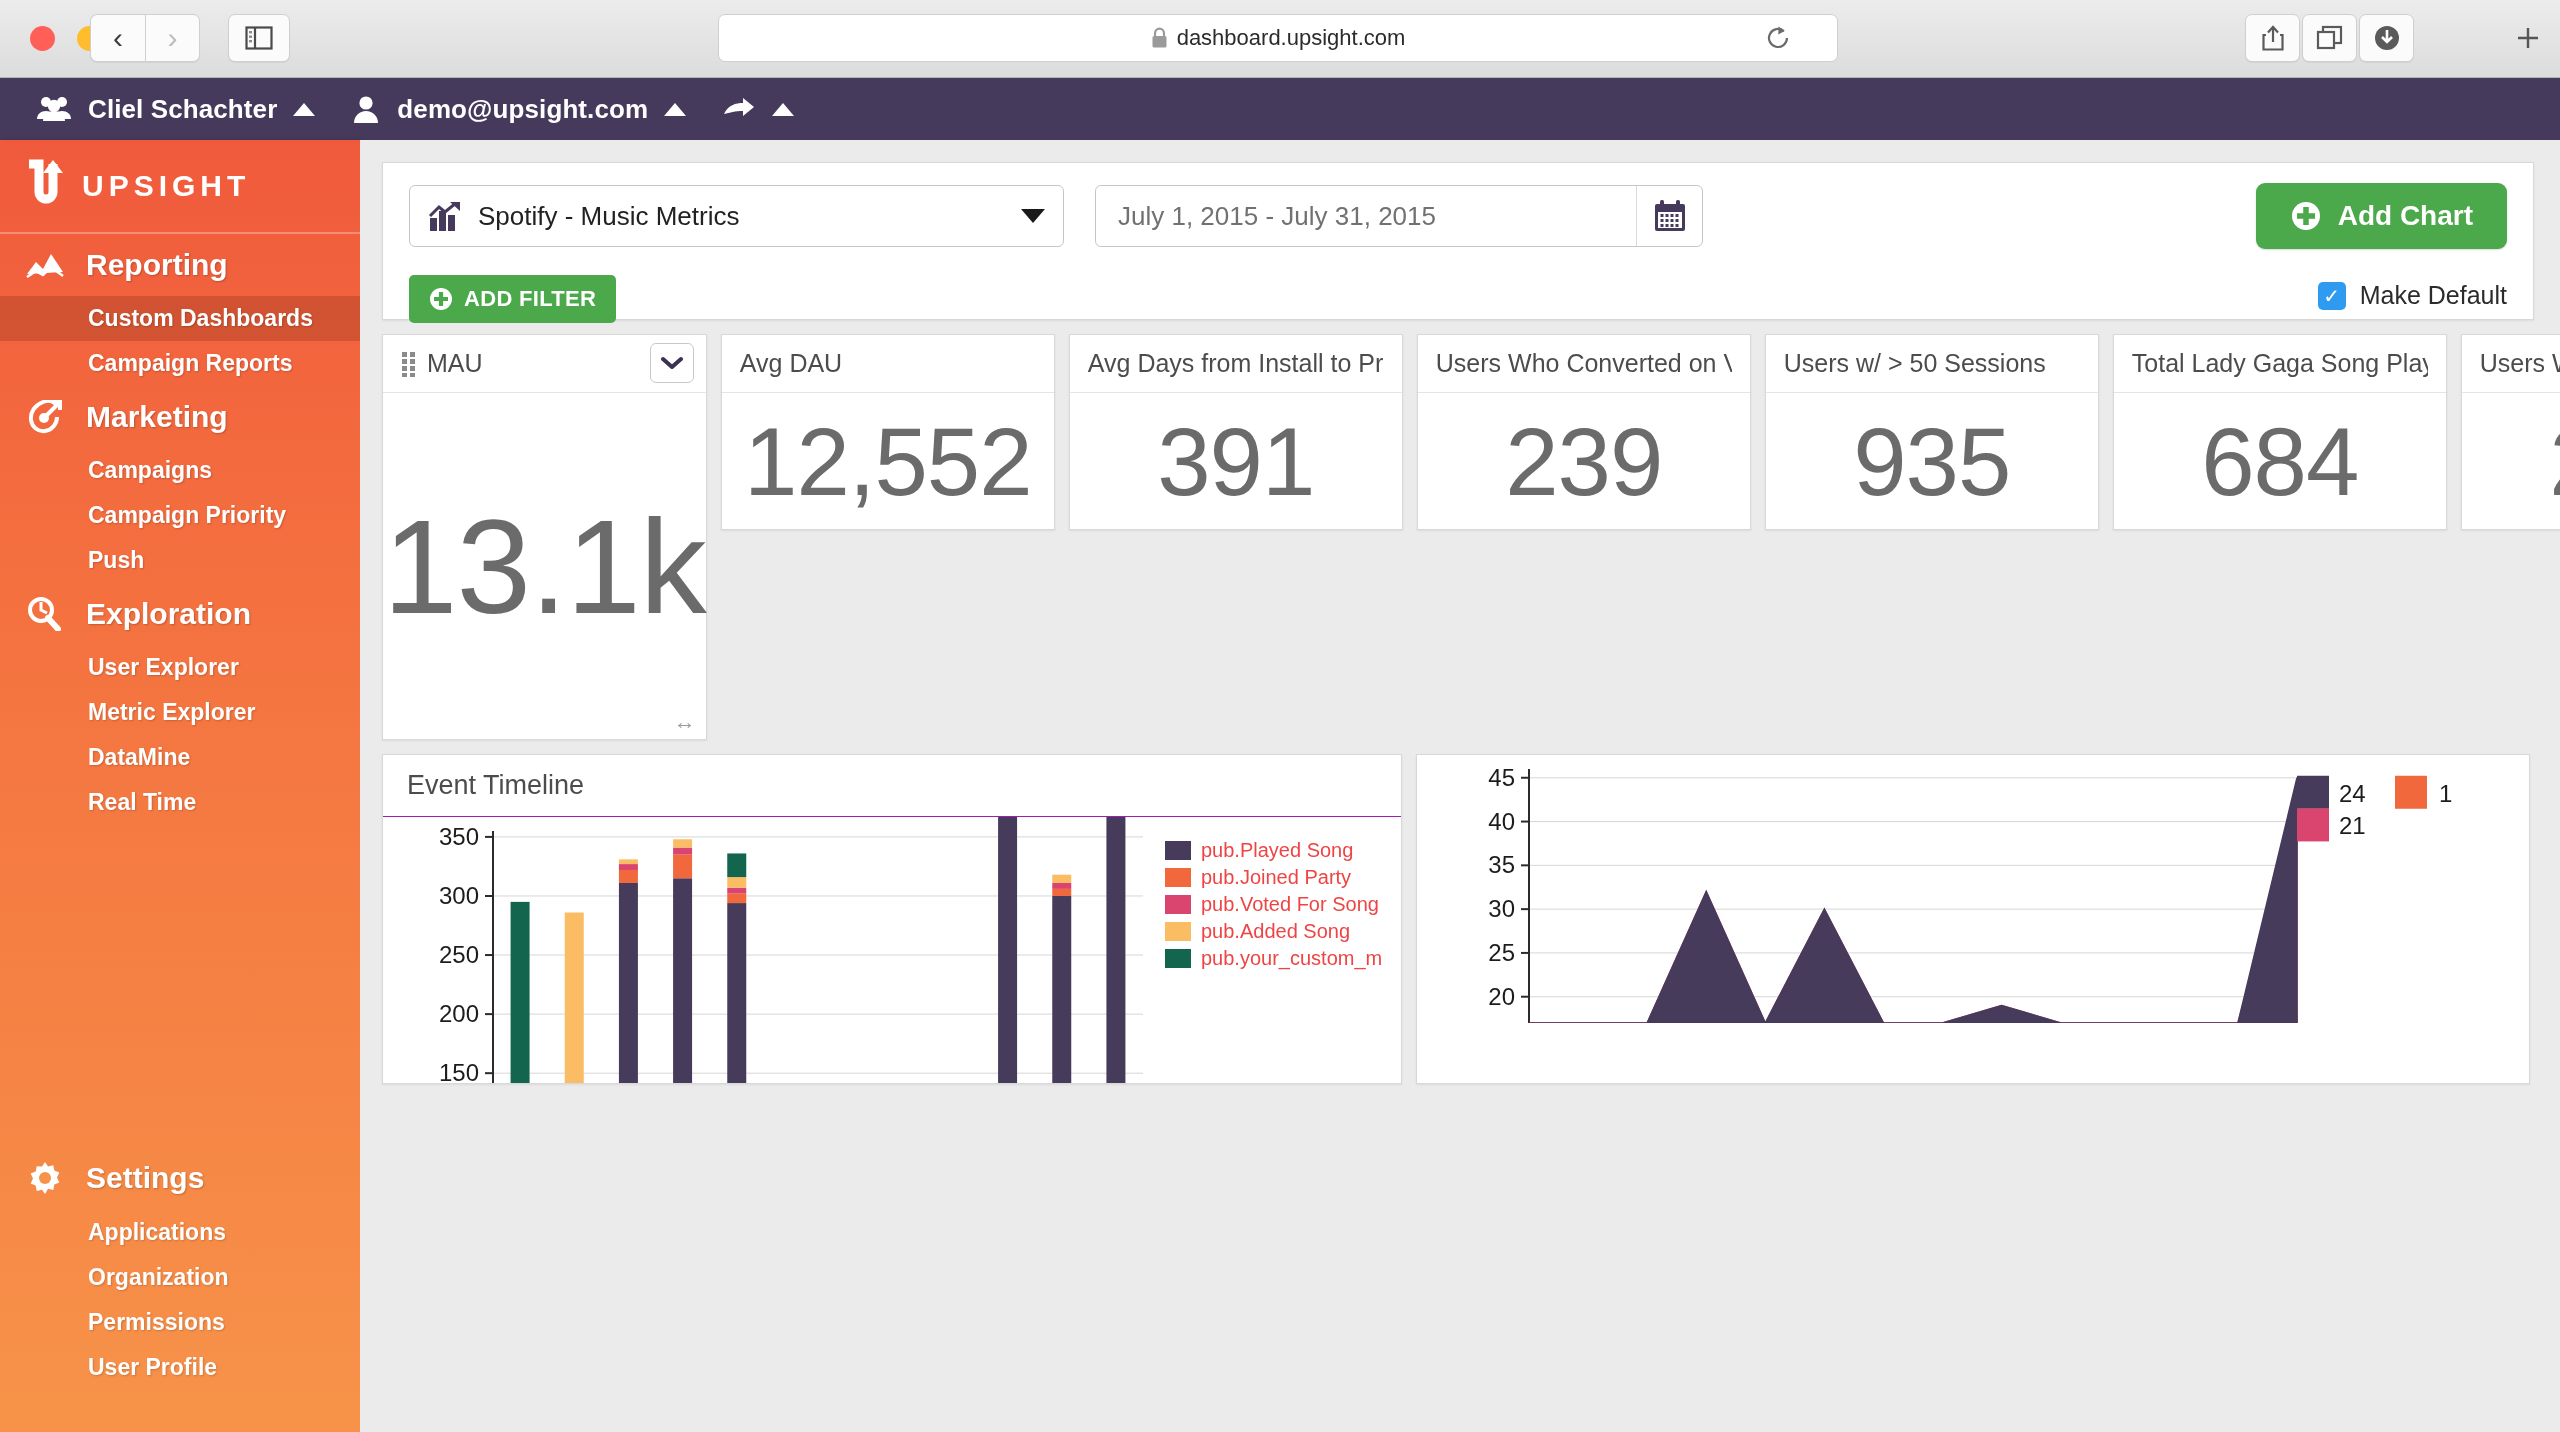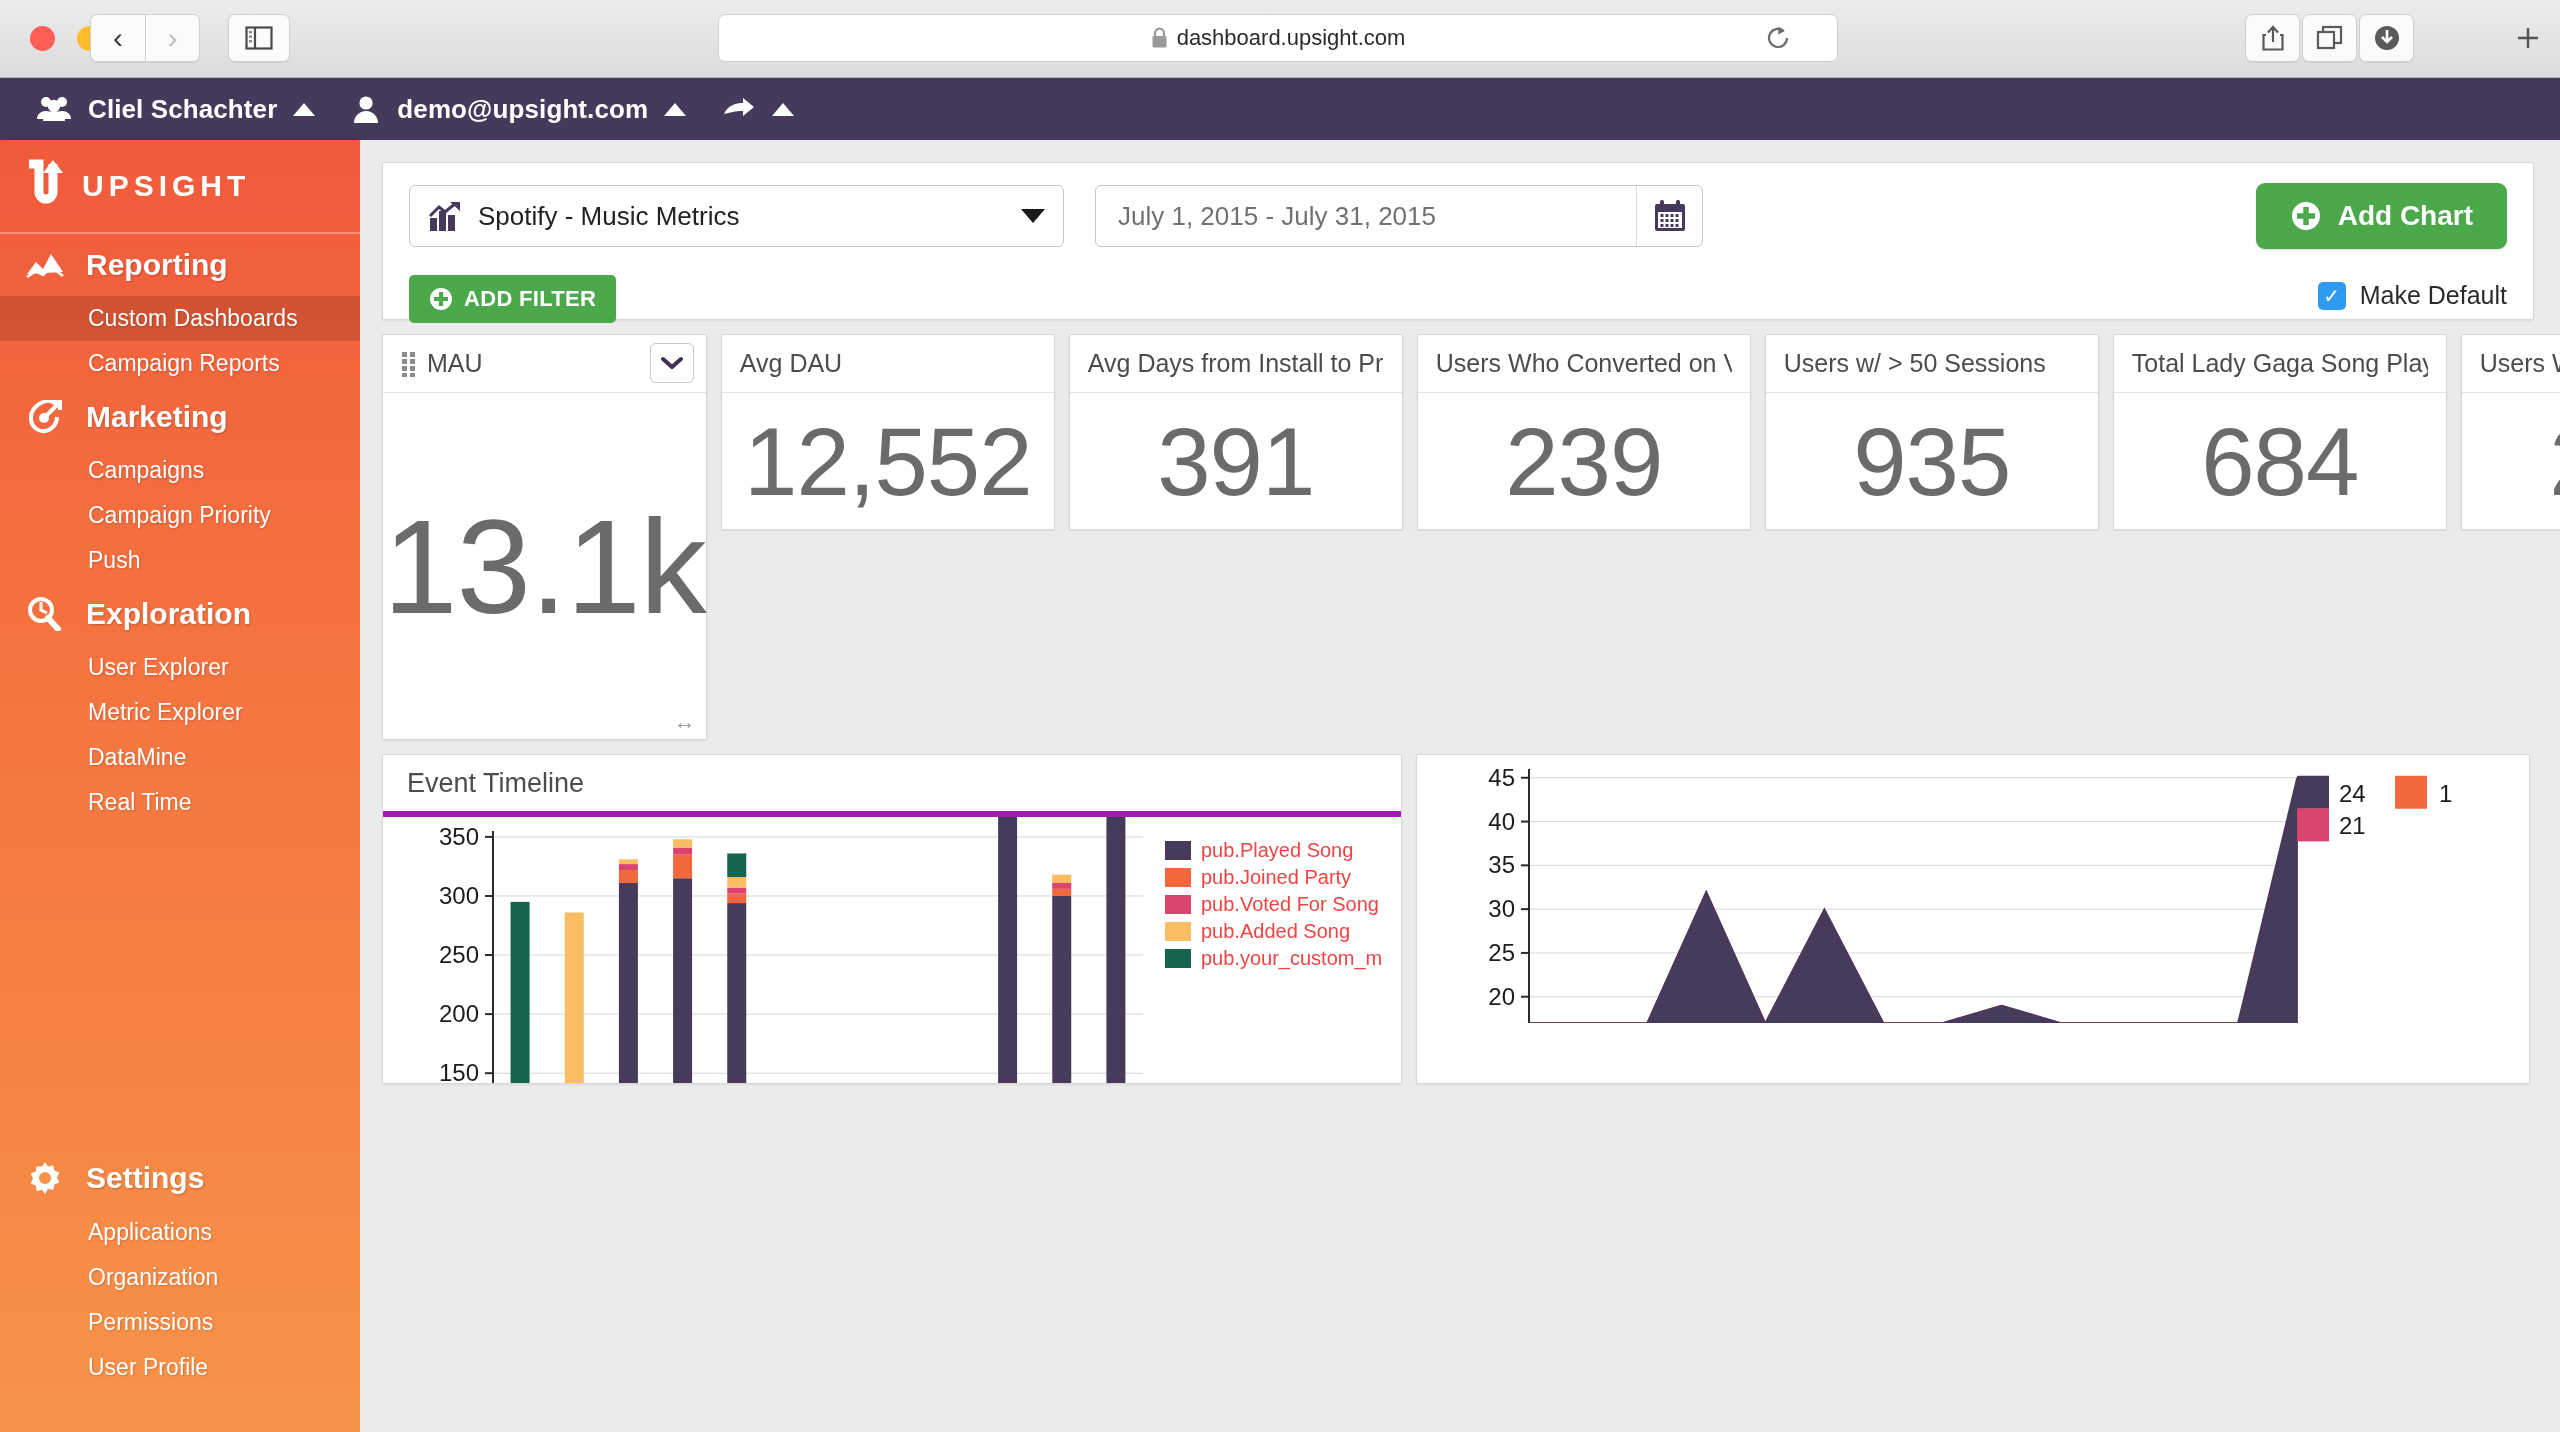--- a/index.html
+++ b/index.html
@@ -88,21 +88,21 @@
   }
   .nav-head {
     display: flex; align-items: center; gap: 20px;
     padding: 14px 0 14px 24px;
     font-size: 30px; font-weight: bold;
     text-shadow: 1px 1px 2px rgba(0,0,0,0.22);
   }
   .nav-head .ni { width: 42px; display: flex; justify-content: center; }
   .nav-sub {
     padding: 9px 0 9px 88px;
-    font-size: 23px; font-weight: normal;
+    font-size: 23px; font-weight: bold;
     text-shadow: 1px 1px 2px rgba(0,0,0,0.18);
   }
   .nav-sub.active { background: rgba(120,40,20,0.26); }
   .settings-block { position: absolute; bottom: 42px; left: 0; width: 100%; }
 
   
   .content {
     position: absolute; top: 140px; left: 360px;
     width: 2200px; height: 1292px;
     background: #ebebeb;
@@ -204,21 +204,21 @@
     position: absolute; right: 10px; bottom: 6px;
     font-size: 22px; color: #9b9b9b; line-height: 1;
   }
 
   
   .charts-row { display: flex; gap: 14px; margin-top: 14px; }
   .chart-panel { height: 330px; position: relative; overflow: hidden; }
   .chart-panel.left  { width: 1020px; }
   .chart-panel.right { width: 1114px; }
   .chart-hdr {
-    height: 62px; border-bottom: 6px solid #a21caf;
+    height: 62px; border-bottom: 1px solid #a21caf;
     display: flex; align-items: center; padding: 0 24px;
     font-size: 27px; color: #4c4c4c;
   }
   .chart-area { position: relative; height: 268px; }
   .legend-item { display: flex; align-items: center; gap: 10px; margin-bottom: 4px; }
   .legend-sw { width: 26px; height: 19px; }
   .legend-tx { font-size: 20px; color: #ef4444; white-space: nowrap; }
   .legend-box { position: absolute; left: 782px; top: 22px; }
 </style>
 </head>

